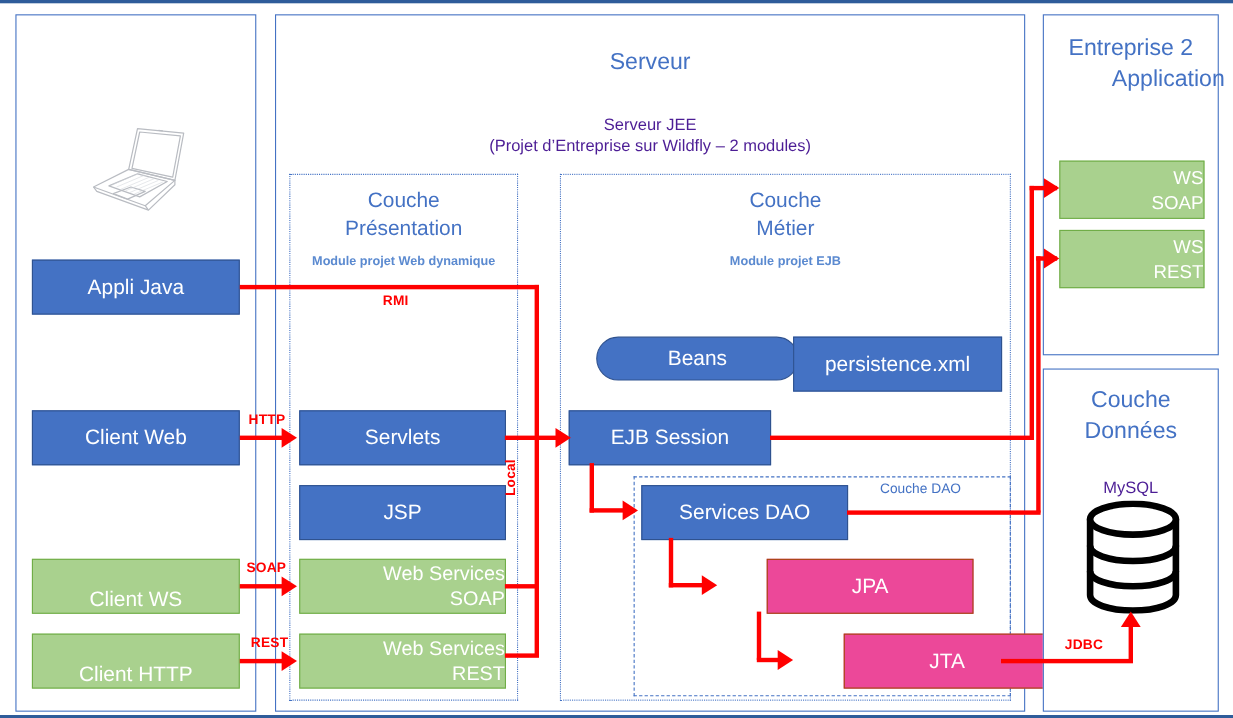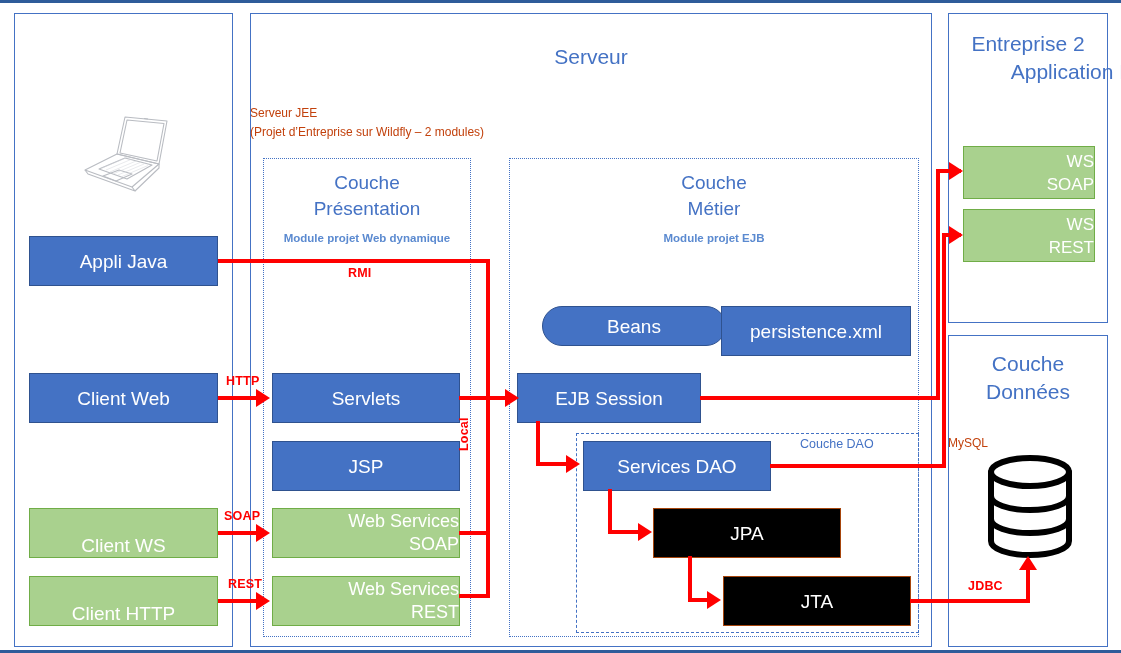--- a/index.html
+++ b/index.html
@@ -5,37 +5,37 @@
   html,body{margin:0;padding:0;background:#ffffff;}
   body{font-family:"Liberation Sans", sans-serif;}
   #stage{position:relative;width:1121px;height:653px;background:#ffffff;overflow:hidden;
          border-top:3px solid #2E5C9A;border-bottom:3px solid #2E5C9A;box-sizing:border-box;}
 
   
   .panel{position:absolute;border:1px solid #4472C4;background:#ffffff;box-sizing:border-box;}
 
   .panel-title{position:absolute;width:100%;text-align:center;color:#4472C4;
                font-size:21px;line-height:26px;font-weight:400;}
-  .panel-sub{position:absolute;width:100%;text-align:left;color:#c2410c;
-             font-size:12px;line-height:17px;}
+  .panel-sub{position:absolute;width:100%;text-align:center;color:#4c1d95;
+             font-size:15px;line-height:17px;}
   .panel-sub-sm{position:absolute;width:100%;text-align:center;color:#5B8AD0;
                 font-size:11.5px;font-weight:bold;line-height:15px;}
 
   
   .layer{position:absolute;border:1px dotted #4472C4;background:#ffffff;box-sizing:border-box;}
   .dao-zone{position:absolute;border:1px dashed #4472C4;background:transparent;box-sizing:border-box;}
   .dao-label{position:absolute;color:#4472C4;font-size:12.5px;}
 
   
   .node{position:absolute;display:flex;align-items:center;justify-content:center;
         text-align:center;color:#ffffff;font-size:19px;line-height:23px;box-sizing:border-box;}
   .node.two-line{flex-direction:column;font-size:18px;line-height:23px;}
   .blue{background:#4472C4;border:1px solid #2F528F;}
   .green{background:#A9D18E;border:1px solid #70AD47;align-items:flex-end;}
-  .orange{background:#000000;border:1px solid #A6450C;}
+  .orange{background:#ec4899;border:1px solid #A6450C;margin-left:44px;}
   .node.small{font-size:17px;}
 
   
   .rl{position:absolute;background:#FF0000;}
   .rh{height:4px;}
   .rv{width:4px;}
   .arrow-r{position:absolute;width:0;height:0;border-top:9px solid transparent;
            border-bottom:9px solid transparent;border-left:14px solid #FF0000;}
   .arrow-u{position:absolute;width:0;height:0;border-left:9px solid transparent;
            border-right:9px solid transparent;border-bottom:14px solid #FF0000;}

